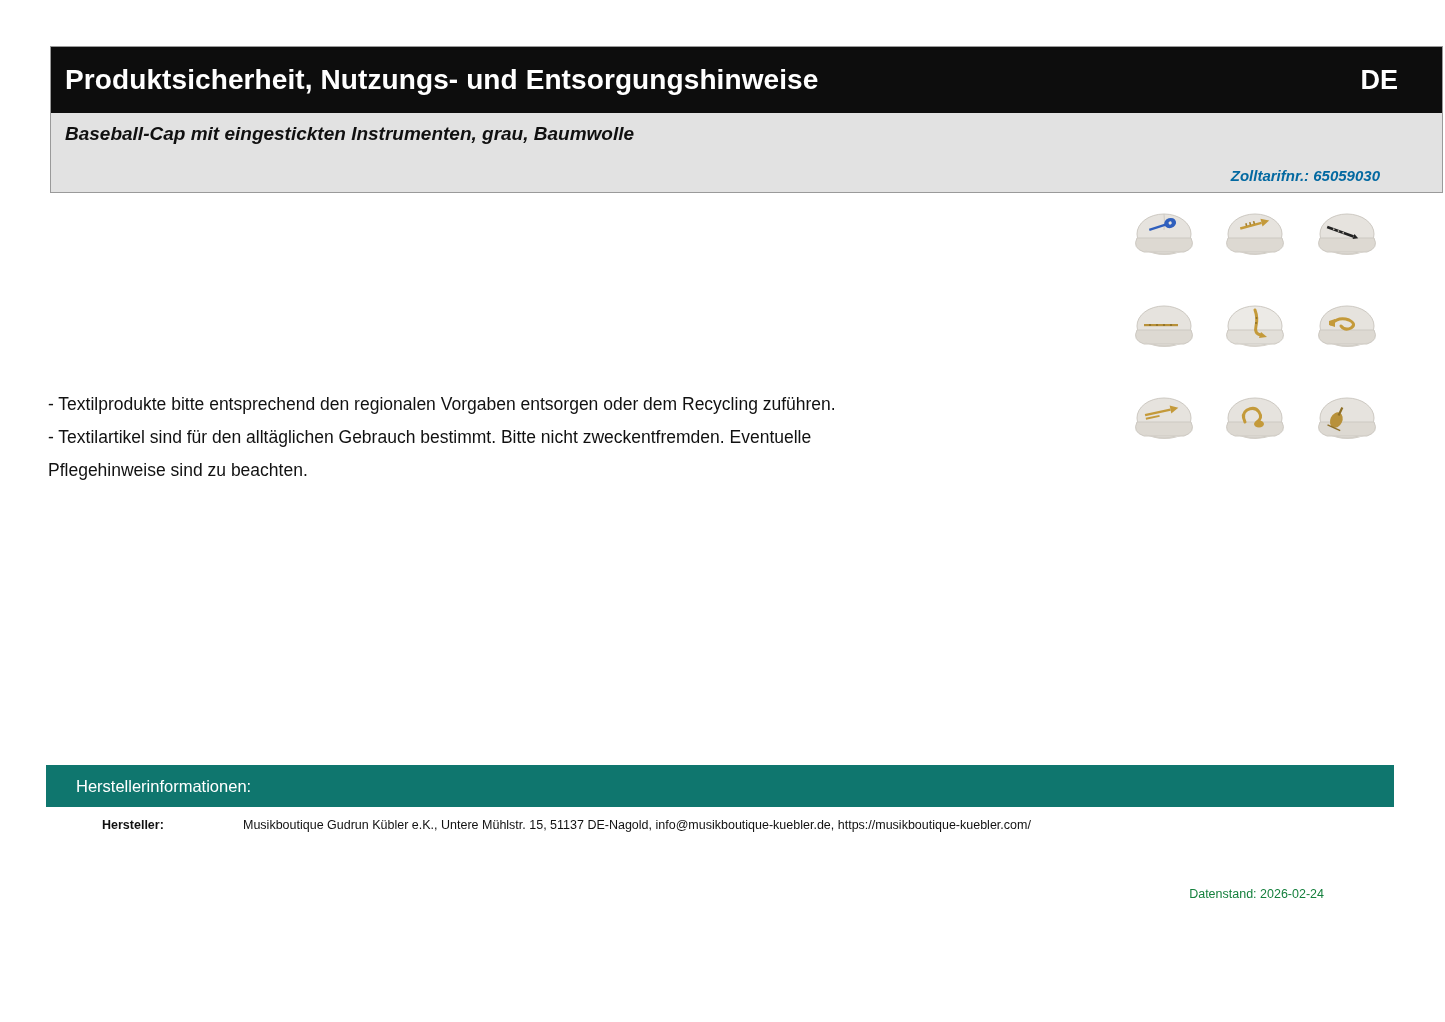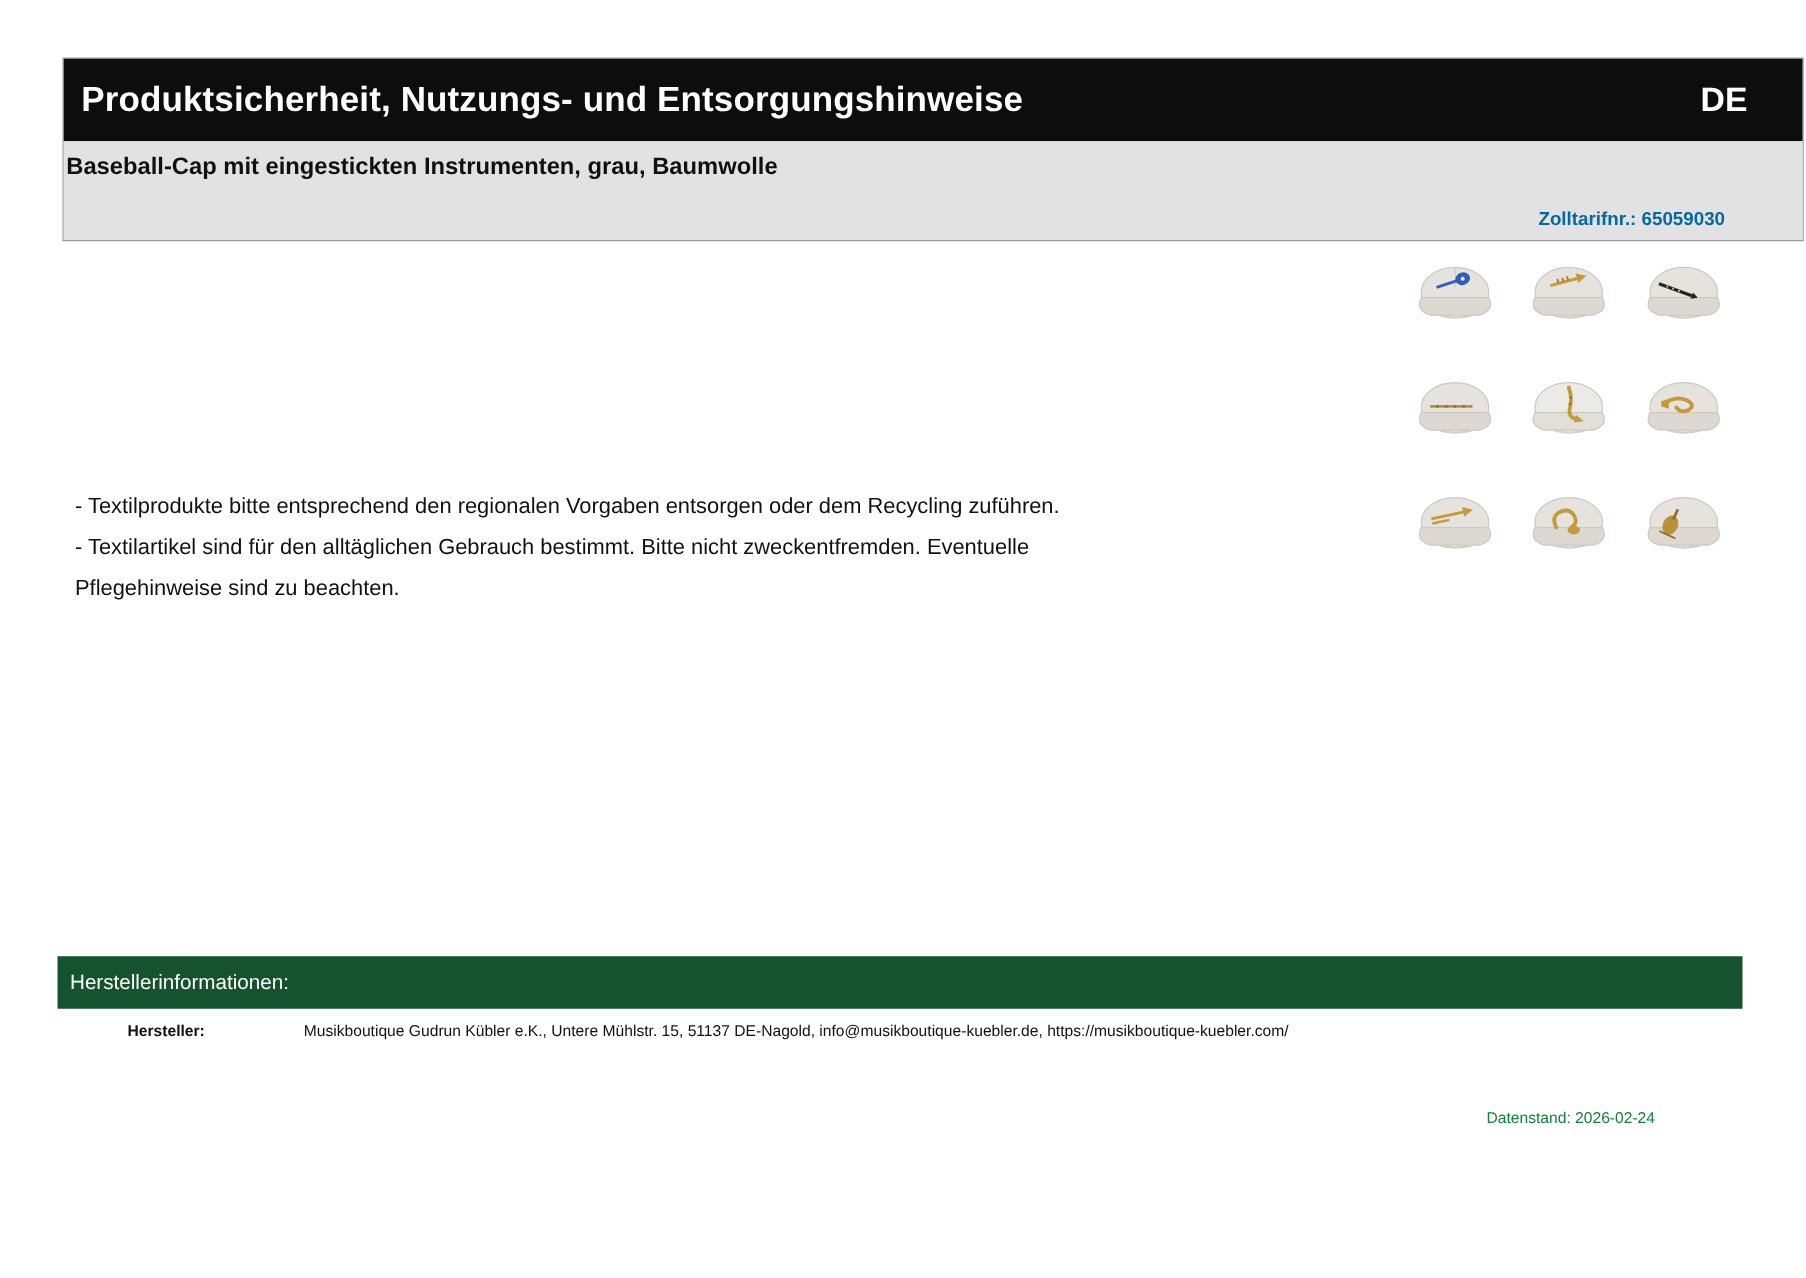--- a/index.html
+++ b/index.html
@@ -50,21 +50,22 @@
   }
   .header-lang {
     font-size: 27px;
     font-weight: bold;
     padding-right: 32px;
   }
   .header-grey {
     background: #e2e2e2;
     min-height: 70px;
     box-sizing: border-box;
-    padding: 9px 14px 8px 2px;
+    padding: 9px 14px 8px 14px;
+    font-style: italic;
   }
   .product-name {
     font-size: 19px;
     font-weight: bold;
     color: #101010;
     line-height: 1.3;
   }
   .tariff {
     text-align: right;
     font-size: 15px;
@@ -78,21 +79,21 @@
   .body-text {
     position: absolute;
     left: 48px;
     top: 388px;
     width: 1010px;
     font-size: 17.5px;
     line-height: 33px;
     color: #111111;
   }
   .body-text p {
-    margin: 0 0 0 12px;
+    margin: 0 0 0 0;
   }
 
   
   .img-grid {
     position: absolute;
     left: 1122px;
     top: 200px;
     width: 270px;
     display: grid;
     grid-template-columns: repeat(3, 1fr);
@@ -106,25 +107,25 @@
   }
   .cap-svg { display: block; }
 
   
   .manu-bar {
     position: absolute;
     left: 46px;
     top: 765px;
     width: 1348px;
     height: 42px;
-    background: #14532d;
+    background: #0f766e;
     color: #ffffff;
     display: flex;
     align-items: center;
-    padding-left: 10px;
+    padding-left: 30px;
     box-sizing: border-box;
     font-size: 16.5px;
     text-align: right;
   }
   .manu-row {
     position: absolute;
     left: 46px;
     top: 818px;
     width: 1348px;
     font-size: 12.5px;

